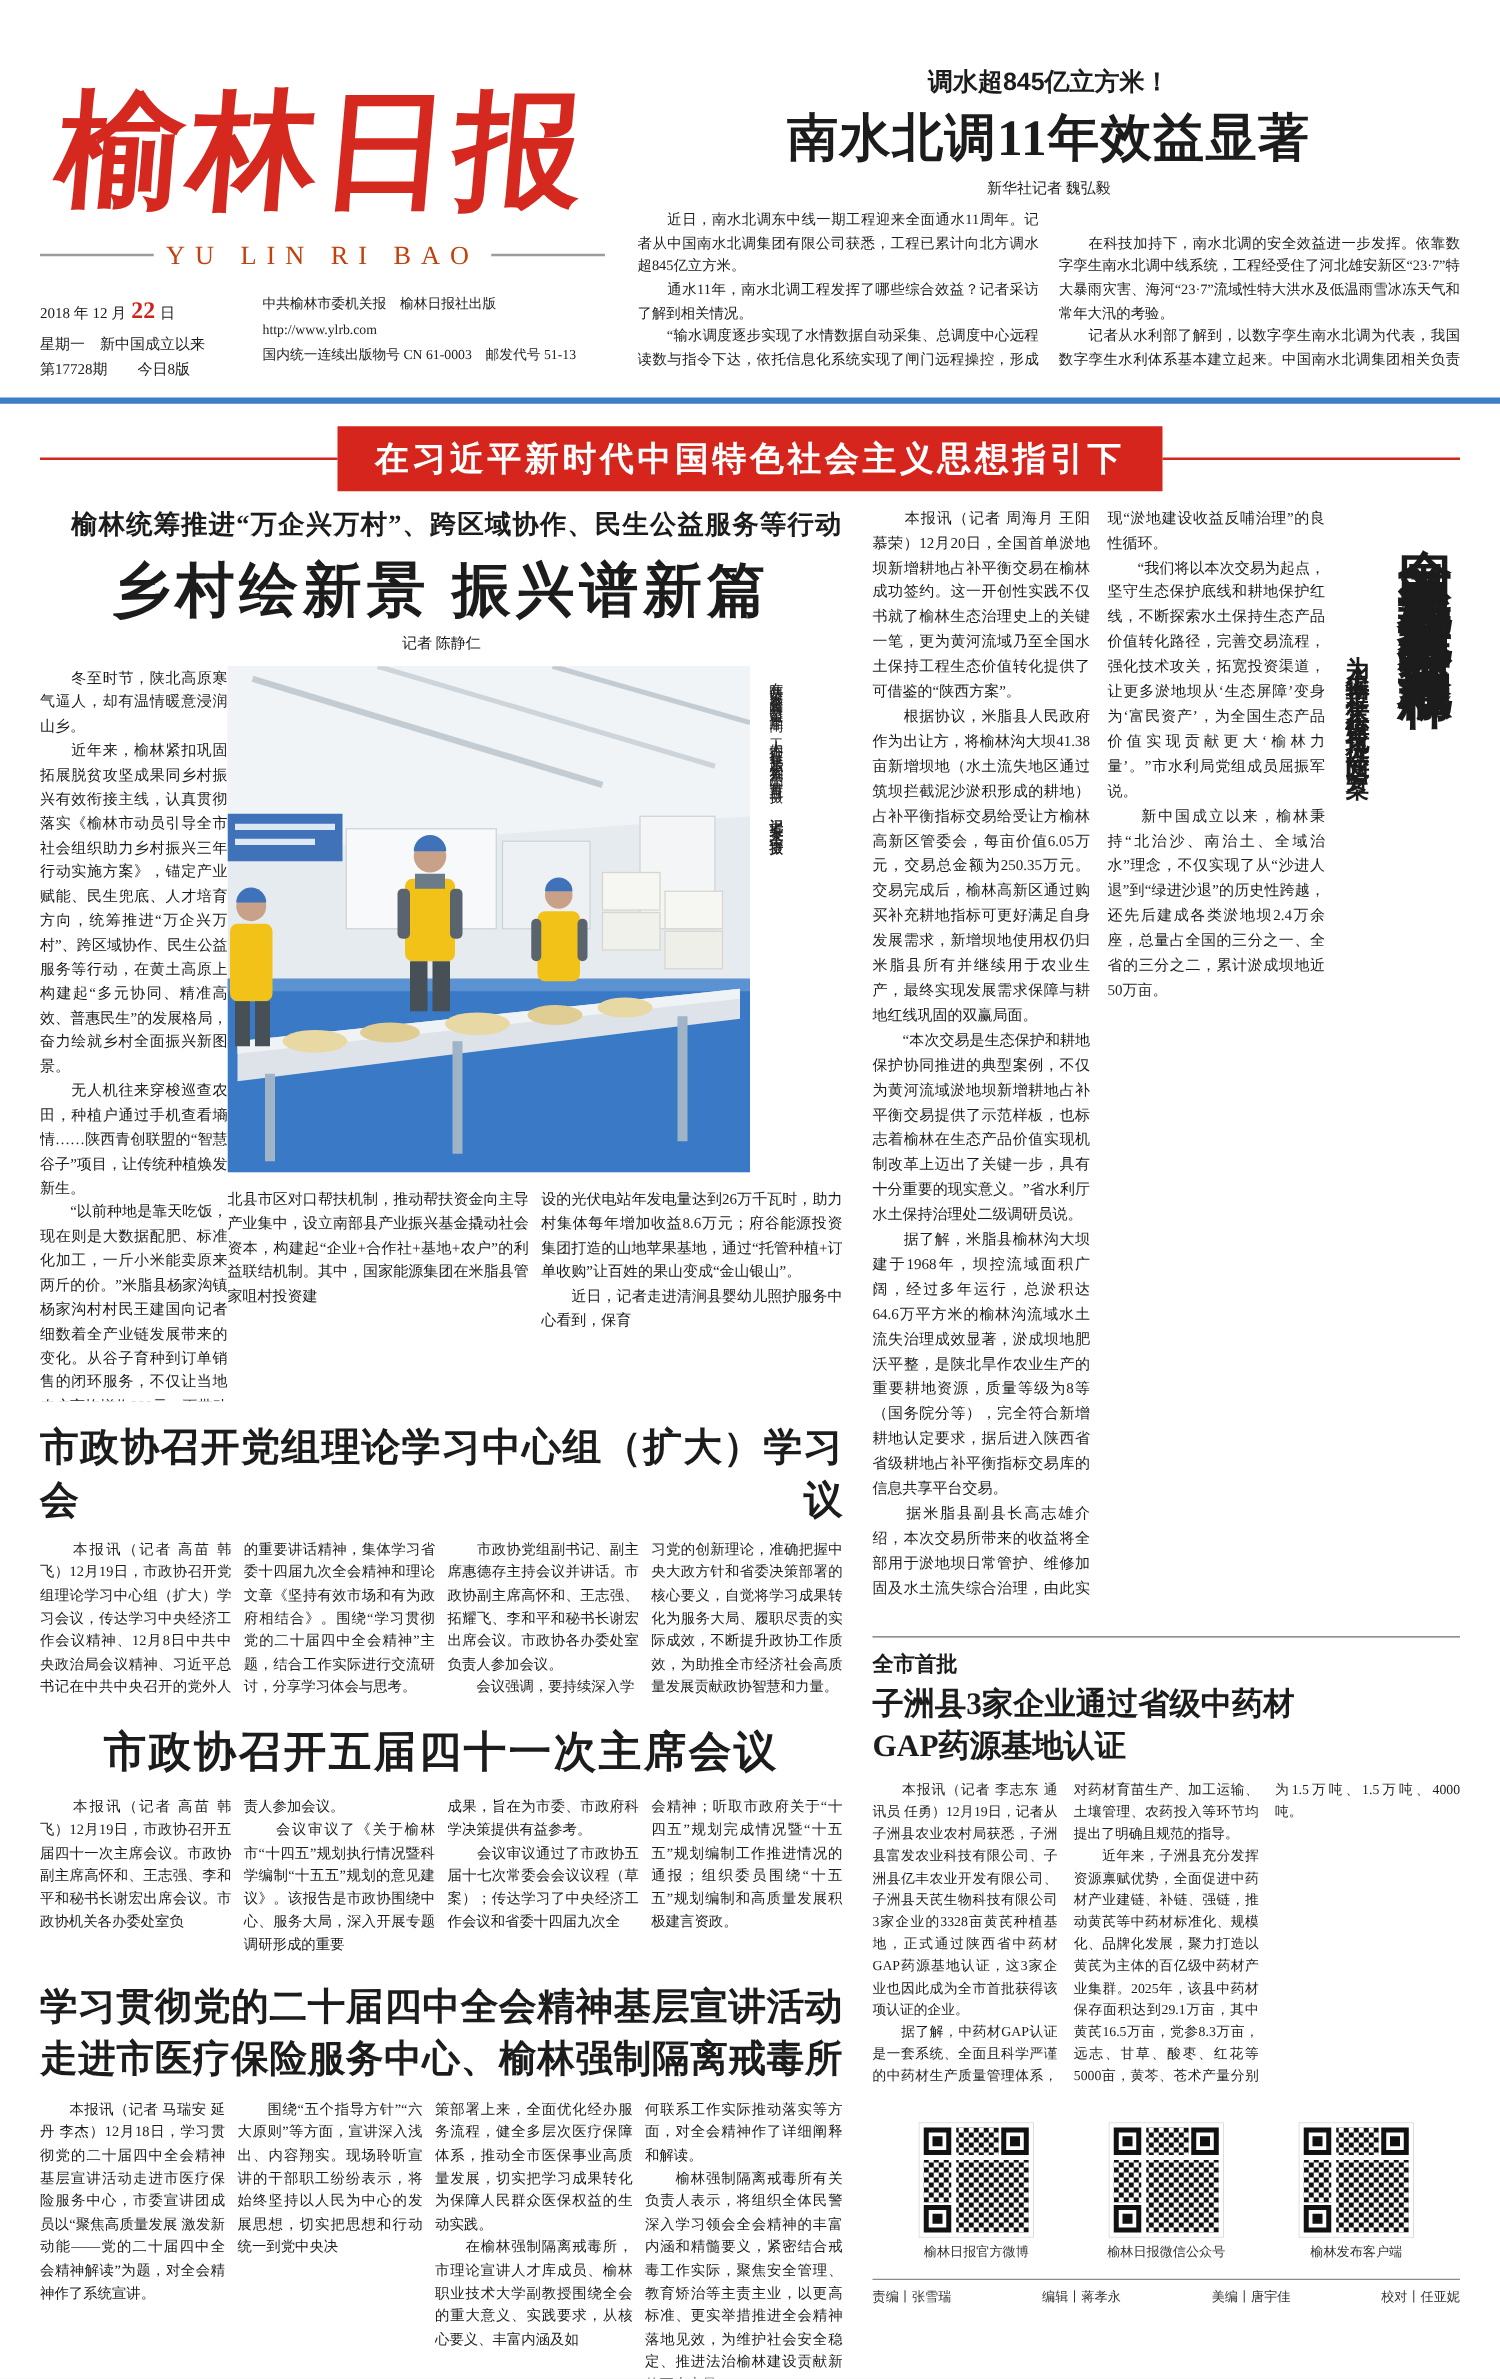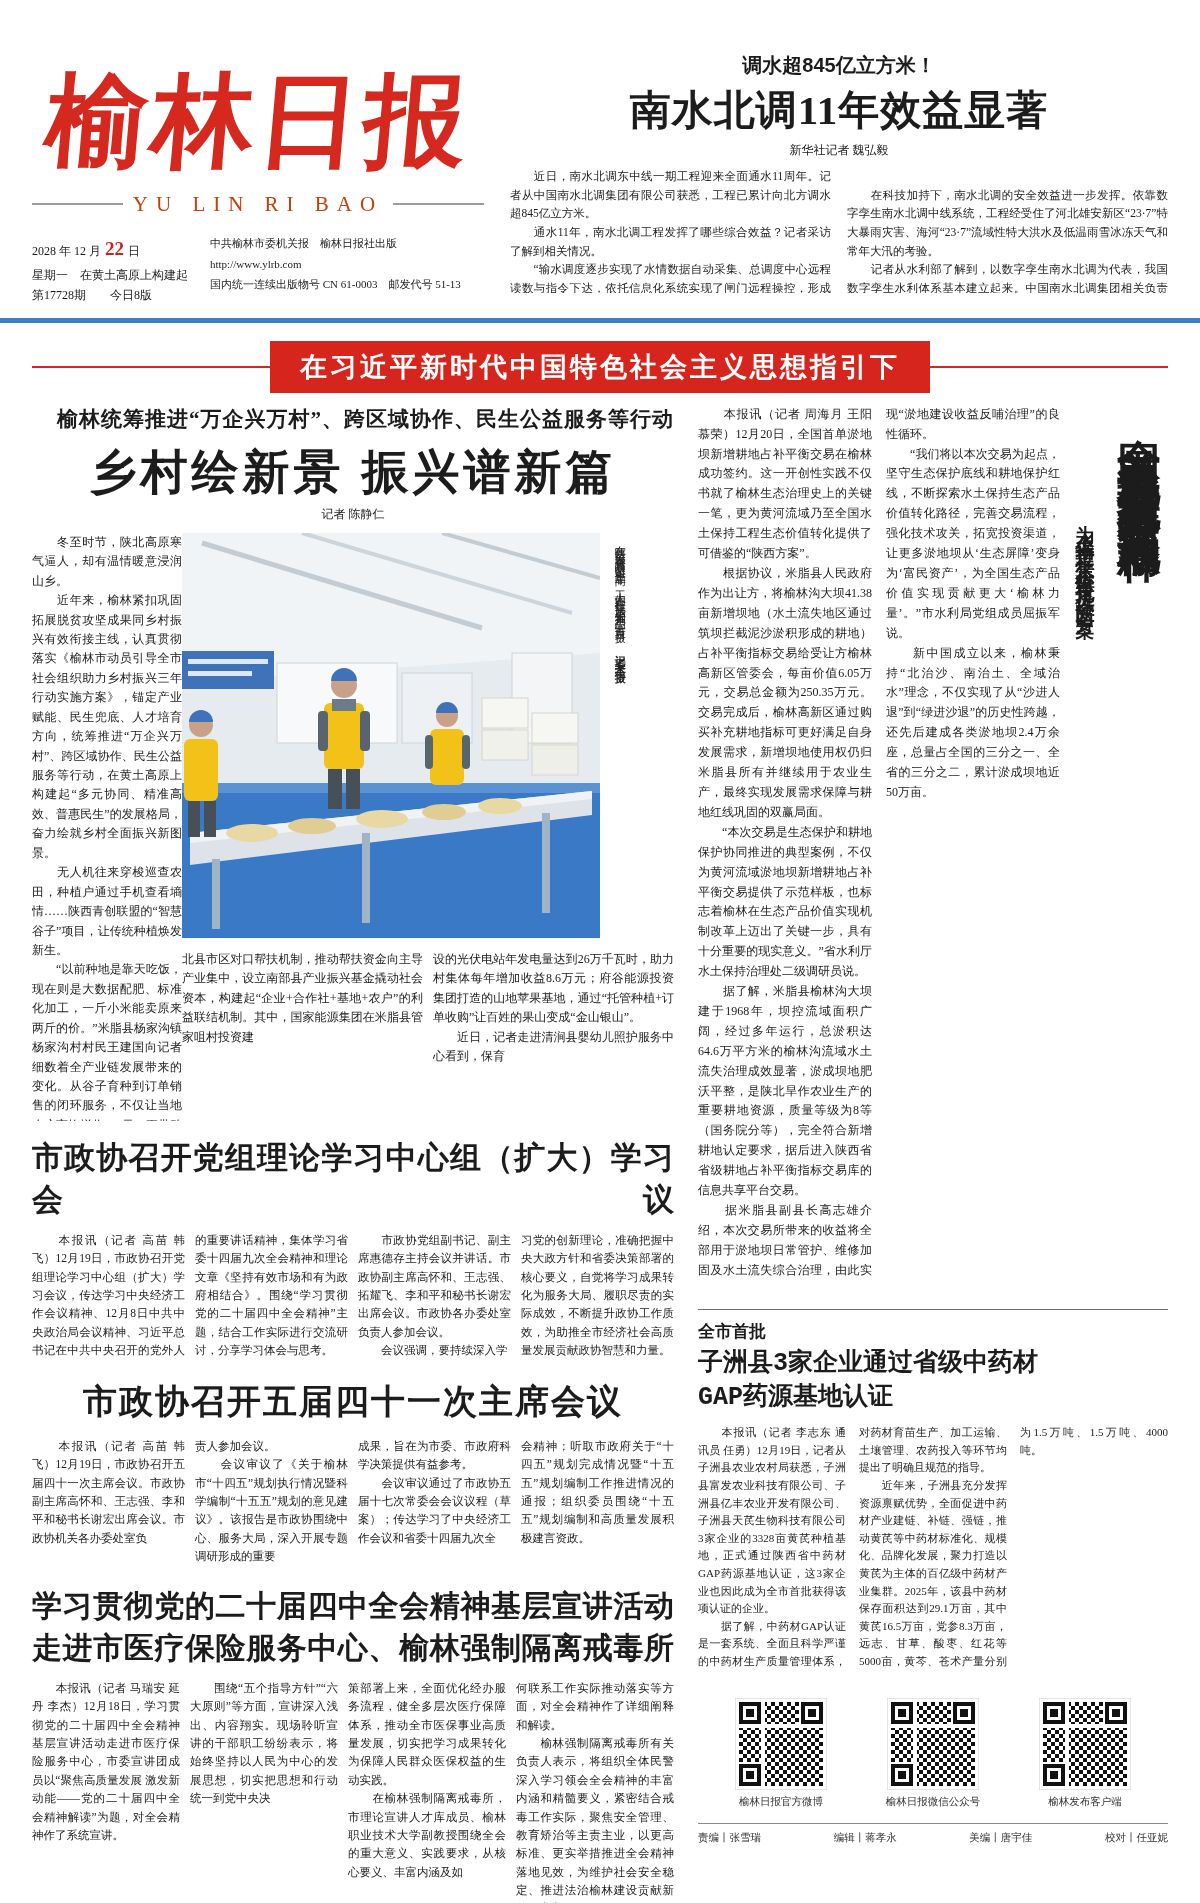--- a/index.html
+++ b/index.html
@@ -68,21 +68,21 @@
   .ra-top{display:flex;gap:12px;height:892px;}
   .ra-body{flex:1;min-width:0;column-count:2;column-gap:14px;column-fill:auto;height:100%;
            font-size:12px;line-height:1.66;text-align:justify;white-space:pre-line;}
   .ra-sub{writing-mode:vertical-rl;flex:none;font-size:19px;font-weight:bold;letter-spacing:5px;
           padding-top:104px;font-family:"Liberation Serif",serif;}
   .ra-head{writing-mode:vertical-rl;flex:none;font-size:43px;font-weight:900;letter-spacing:5px;
            font-family:"Liberation Serif",serif;}
   .ra-divider{border-top:1px solid #6e6e6e;margin:12px 0 10px;}
   .gap-kicker{font-size:17px;font-weight:bold;font-family:"Liberation Sans",sans-serif;}
   .gap-headline{font-size:25px;font-weight:900;line-height:1.35;margin:4px 0 10px;
-                font-family:Liberation Mono, monospace;}
+                font-family:Liberation Serif, serif;}
   .gap-body{column-count:3;column-gap:13px;column-fill:auto;height:258px;overflow:hidden;
             font-size:11px;line-height:1.6;text-align:justify;white-space:pre-line;}
   .qr-row{display:flex;justify-content:space-between;margin-top:16px;padding:0 8px;}
   .qr-item{text-align:center;width:150px;}
   .qr{width:92px;height:92px;display:block;margin:0 auto;}
   .qr-label{font-size:10.5px;margin-top:5px;color:#333;}
   .credits{border-top:1px solid #8a8a8a;margin-top:14px;padding-top:7px;font-size:10.5px;color:#333;
            display:flex;justify-content:space-between;}
 </style>
 </head>
@@ -94,23 +94,23 @@
     <div class="mh-left">
       <div class="logo">榆林日报</div>
       <div class="pinyin-row">
         <span class="hl"></span>
         <span class="pinyin">YU LIN RI BAO</span>
         <span class="hl"></span>
       </div>
       <div class="mh-info">
         <div class="date-block">
           <div>
-            <span>2028 年 12 月</span><span class="date-day">22</span><span>日</span>
-          </div>
-          <div>星期一　在黄土高原上构建起</div>
+            <span>2018 年 12 月</span><span class="date-day">22</span><span>日</span>
+          </div>
+          <div>星期一　新中国成立以来</div>
           <div>第17728期　　今日8版</div>
         </div>
         <div class="pub-block">
           <div>中共榆林市委机关报　榆林日报社出版　http://www.ylrb.com</div>
           <div>国内统一连续出版物号 CN 61-0003　邮发代号 51-13</div>
         </div>
       </div>
     </div>
     <div class="mh-right">
       <div class="tr-kicker">调水超845亿立方米！</div>

